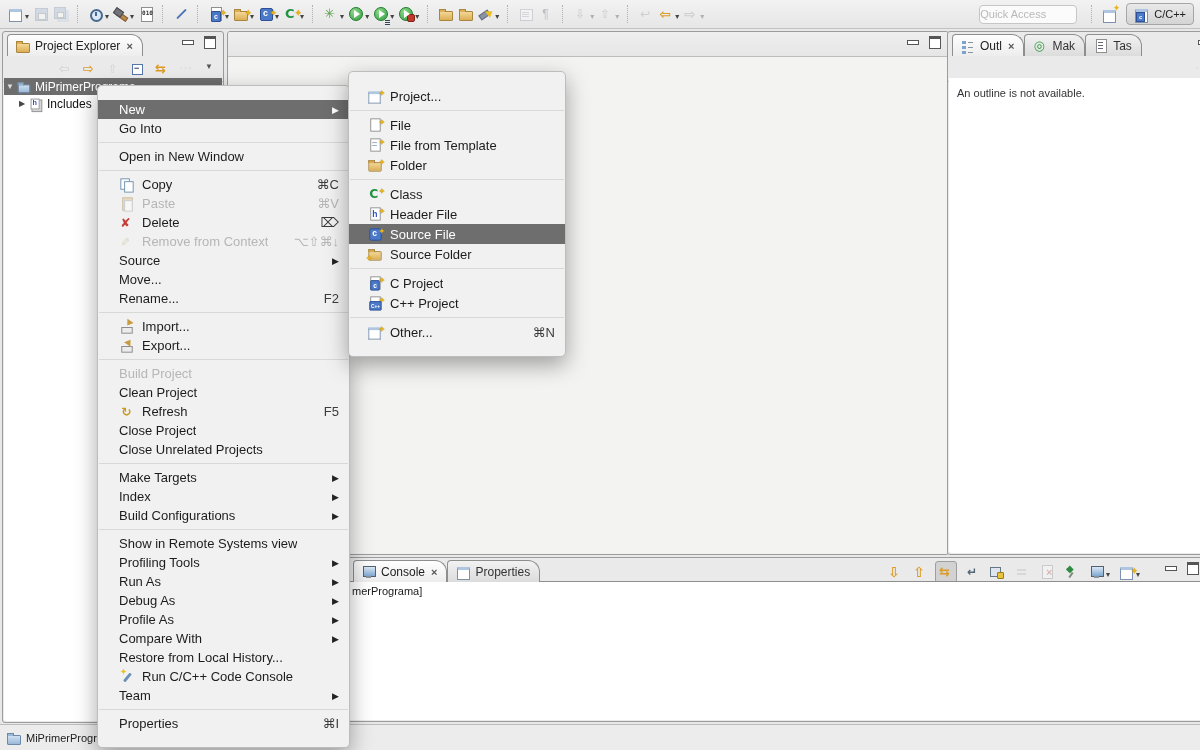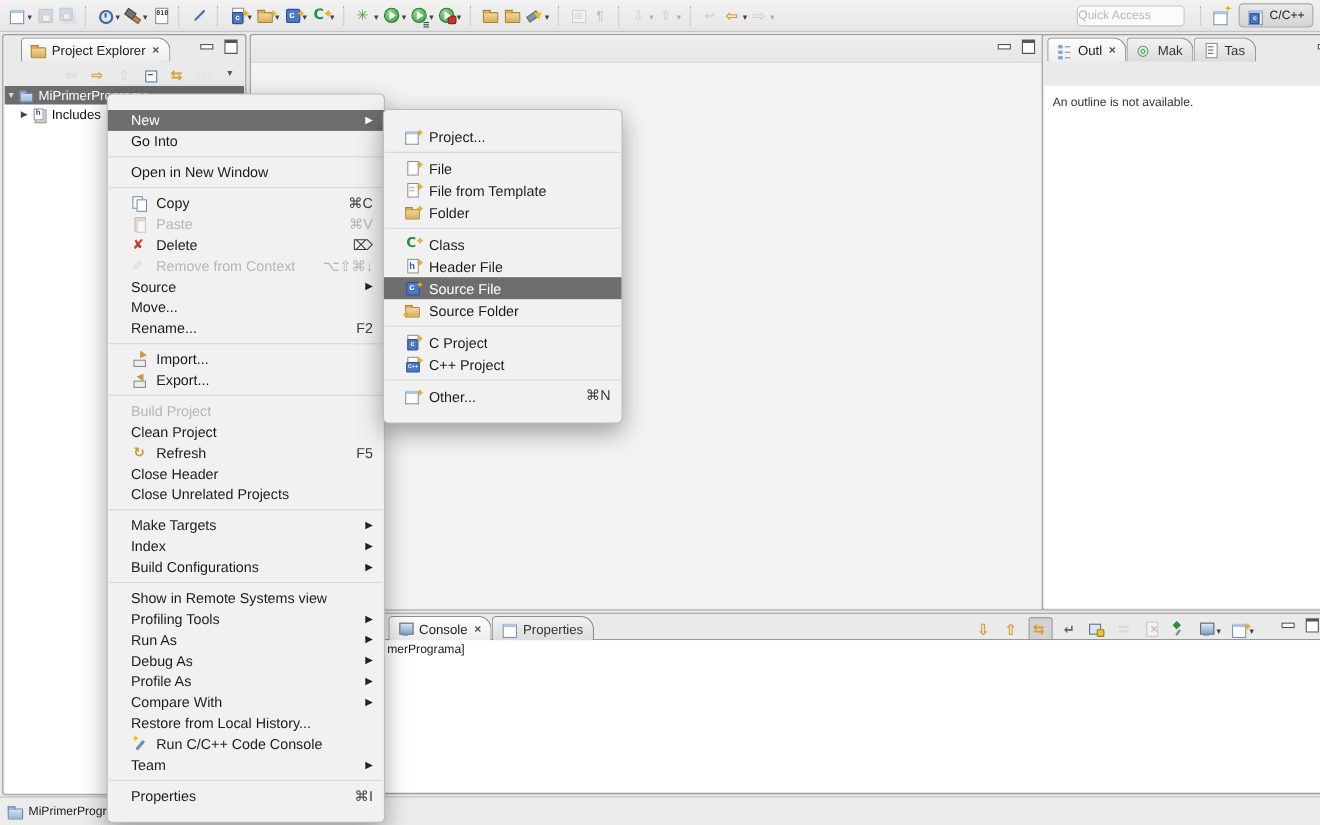--- a/index.html
+++ b/index.html
@@ -147,21 +147,21 @@
   #bottom-content{position:absolute;left:1px;right:1px;top:23px;bottom:1px;background:#fff;border-radius:0 0 3px 3px;border-top:1px solid #8e8e8e}
   #console-text{position:absolute;left:114px;top:3px;font-size:11px;color:#1a1a1a}
 
   
   #status-bar{position:absolute;left:0;top:724px;width:1200px;height:26px;background:#ececec;border-top:1px solid #bdbdbd;display:flex;align-items:center;padding:0 6px;box-sizing:border-box}
   #status-text{font-size:11px;color:#222;margin-left:4px}
 
   
   .menu{position:absolute;background:#f1f1f1;border:1px solid #bdbdbd;border-radius:5px;box-shadow:0 8px 22px rgba(0,0,0,.35);padding:14px 0;box-sizing:border-box;z-index:50}
   #context-menu{left:97px;top:85px;width:253px}
-  #new-submenu{left:348px;top:99px;width:218px;z-index:51}
+  #new-submenu{left:348px;top:71px;width:218px;z-index:51}
   .mrow{display:flex;align-items:center;height:19px;padding:0 10px 0 21px;font-size:13px;color:#1c1c1c;white-space:nowrap}
   #new-submenu .mrow{height:20px;padding-left:18px}
   .mrow.hl{background:#6e6e6e;color:#fff}
   .mrow.mdis{color:#b6b6b6}
   .mrow.mdis .ic{opacity:.45}
   .mic{flex:none;margin-right:7px;transform:scale(.95)}
   .mlbl{overflow:hidden}
   .msc{margin-left:auto;color:#3c3c3c;padding-left:14px}
   .mdis .msc{color:#b6b6b6}
   .marr{margin-left:auto;font-size:9px;color:#222;padding-left:14px}
@@ -294,21 +294,21 @@
         </span>
       <span id="perspective-btn">
         <span class="ic ic-cpp-perspective" style="margin-right:4px"></span>
         <span>C/C++</span>
       </span>
     </span>
   </div>
 
   <div id="pe-panel" class="panel">
     <div class="tabrow">
-      <span class="vtab" style="margin-left:16px">
+      <span class="vtab" style="margin-left:4px">
         <span class="ic ic-pe-folder"></span>
         <span>Project Explorer</span>
         <span class="tab-close">×</span>
       </span>
       <span class="winbtns">
         <span class="wbtn wbtn-min"></span>
         <span class="wbtn wbtn-max"></span>
       </span>
     </div>
     <div id="pe-toolbar" class="viewtoolbar">
@@ -512,21 +512,21 @@
       </div>
       <div class="mrow">
         <span class="mlbl">Clean Project</span>
       </div>
       <div class="mrow">
         <span class="ic mic ic-refresh"></span>
         <span class="mlbl">Refresh</span>
         <span class="msc">F5</span>
       </div>
       <div class="mrow">
-        <span class="mlbl">Close Header</span>
+        <span class="mlbl">Close Project</span>
       </div>
       <div class="mrow">
         <span class="mlbl">Close Unrelated Projects</span>
       </div>
       <div class="msep"></div>
       <div class="mrow">
         <span class="mlbl">Make Targets</span>
         <span class="marr">▶</span>
       </div>
       <div class="mrow">

